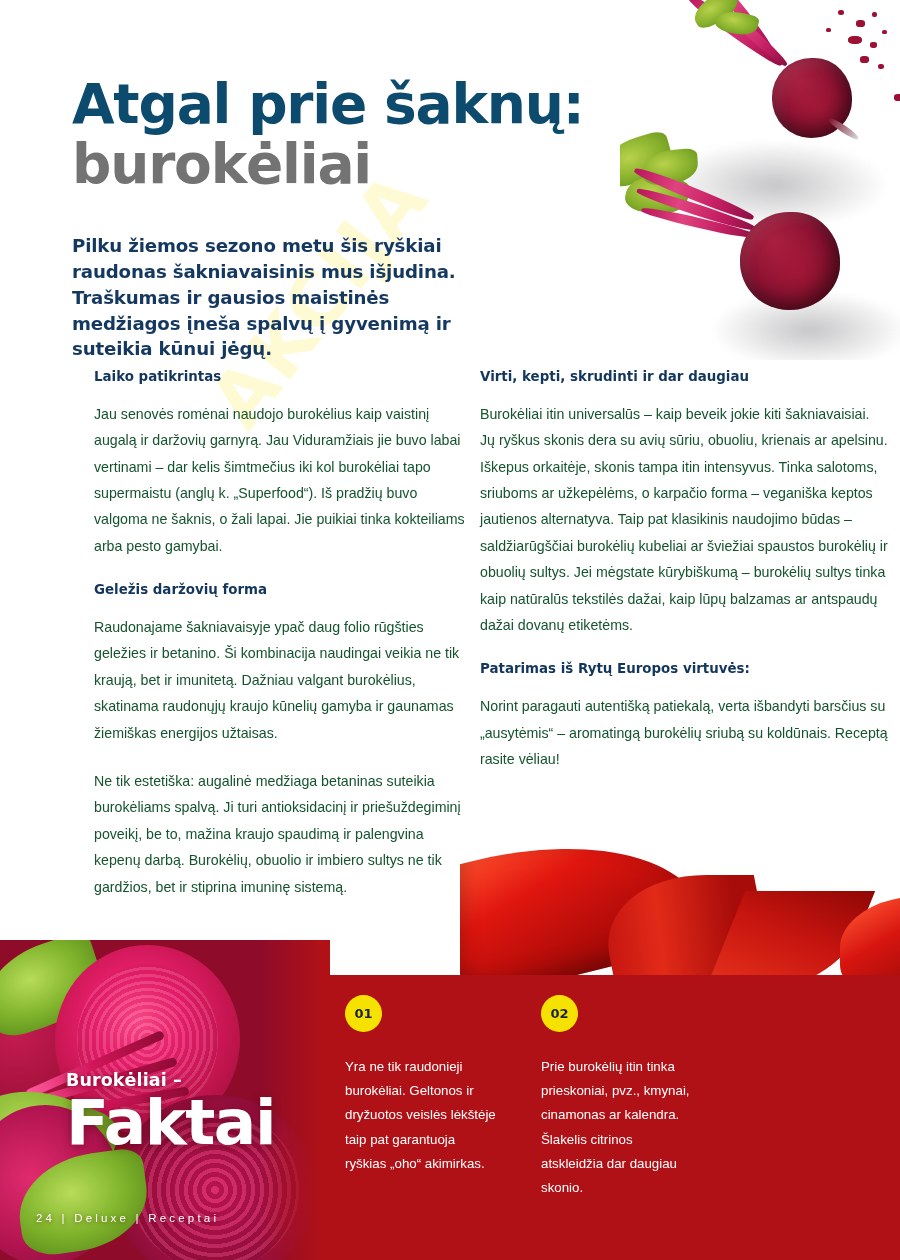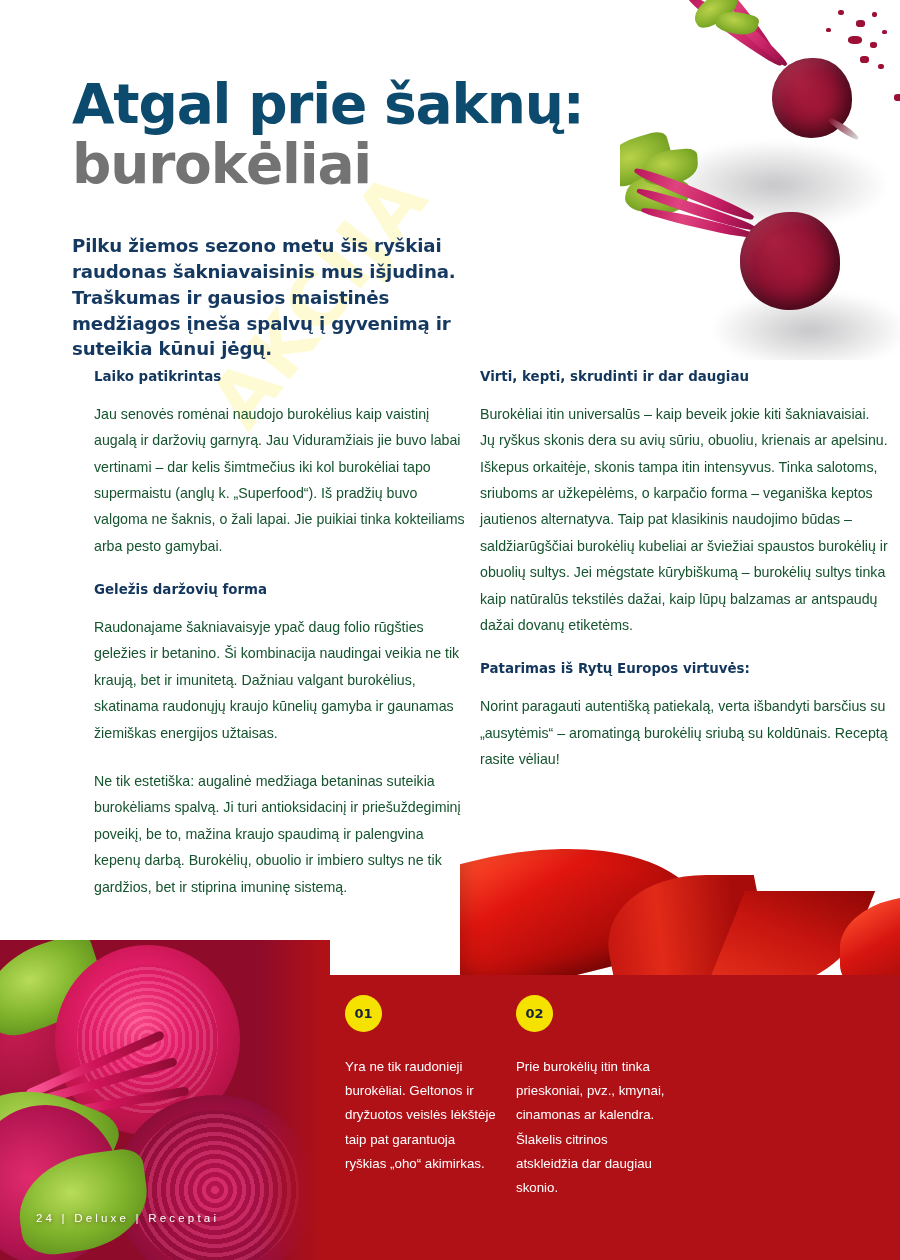--- a/index.html
+++ b/index.html
@@ -153,21 +153,21 @@
     text-shadow:0 2px 10px rgba(60,0,10,.45);}
 
   .footer{
     position:absolute;left:36px;top:1212px;z-index:8;
     color:#ffffff;font-size:11.5px;letter-spacing:3.2px;
     font-family:"Liberation Sans","DejaVu Sans",sans-serif;
     text-shadow:0 1px 5px rgba(60,0,10,.6);
   }
 
   
-  .facts{position:absolute;left:345px;top:995px;width:540px;z-index:7;display:flex;gap:16px;}
+  .facts{position:absolute;left:345px;top:995px;width:540px;z-index:7;display:flex;gap:41px;}
   .fact{width:155px;}
   .badge{
     width:37px;height:37px;border-radius:50%;background:#f5e200;
     color:#17233c;font-weight:700;font-size:13px;
     display:flex;align-items:center;justify-content:center;
     font-family:"DejaVu Sans","Liberation Sans",sans-serif;
   }
   .fact-p{
     margin:23px 0 0 0;color:#ffffff;font-size:13.3px;line-height:1.82;
     font-family:"Liberation Sans","DejaVu Sans",sans-serif;
@@ -258,20 +258,24 @@
     <div class="cgstem cgs1"></div>
     <div class="cgstem cgs2"></div>
     <div class="cgstem cgs3"></div>
     <div class="cgleaf cgl2"></div>
     <div class="cg cg4"></div>
     <div class="cg cg3"></div>
     <div class="cgleaf cgl3"></div>
     <div class="collage-fade"></div>
   </div>
 
+  <div class="brand-block">
+    <div class="brand-sub">Burokėliai –</div>
+    <div class="brand-big">Faktai</div>
+  </div>
 
   <div class="footer">24  |  Deluxe  |  Receptai</div>
 
   <div class="facts">
     <div class="fact">
       <div class="badge">01</div>
       <p class="fact-p">Yra ne tik raudonieji burokėliai. Geltonos ir dryžuotos veislės lėkštėje taip pat garantuoja ryškias „oho“ akimirkas.</p>
     </div>
     <div class="fact">
       <div class="badge">02</div>

